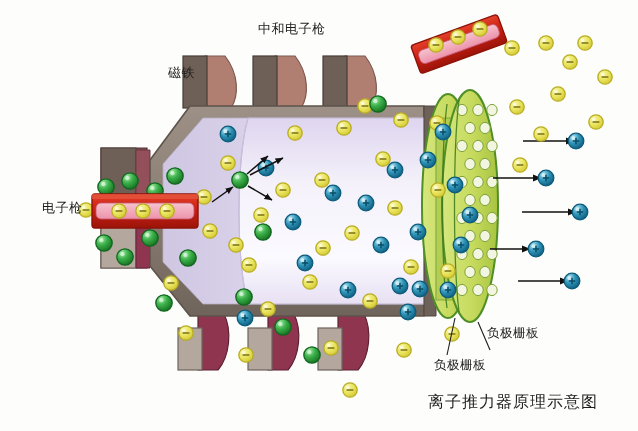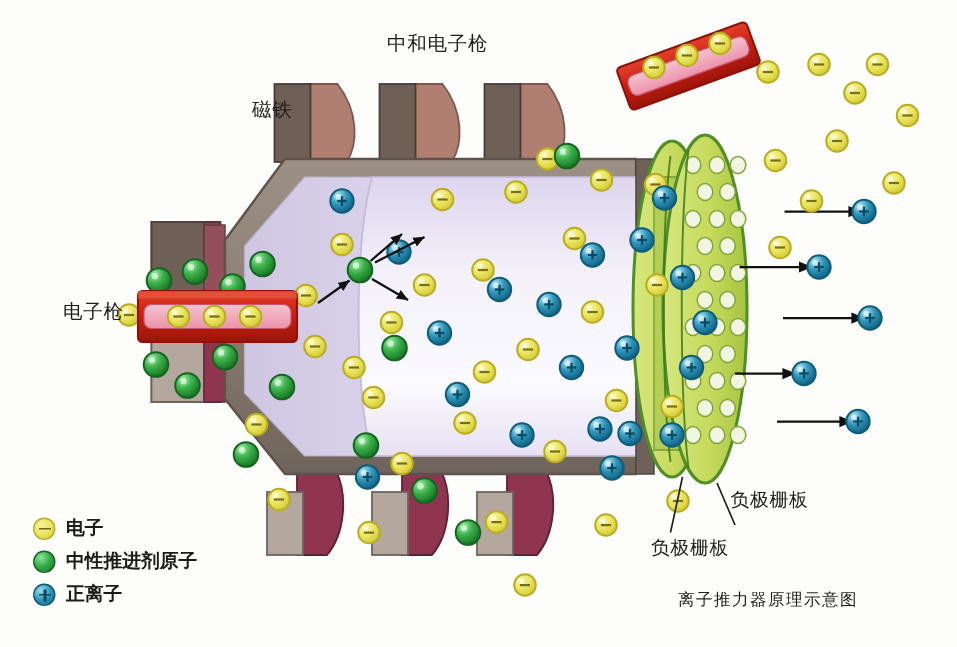--- a/index.html
+++ b/index.html
@@ -17,21 +17,21 @@
     color:#1d1d1d;
     white-space:nowrap;
     letter-spacing:.5px;
     font-weight:400;
   }
   #label-magnet{left:168px;top:64px;font-size:13px;}
   #label-neutralizer{left:258px;top:20px;font-size:13px;}
   #label-egun{left:42px;top:199px;font-size:13px;}
   #label-pos-grid{left:434px;top:357px;font-size:12.5px;}
   #label-neg-grid{left:487px;top:325px;font-size:12.5px;}
-  #title{left:452px;top:392px;font-size:11px;letter-spacing:1px;}
+  #title{left:428px;top:392px;font-size:16px;letter-spacing:1px;}
 
   
   #legend{position:absolute;left:22px;top:341px;width:190px;}
   .legend-row{display:flex;align-items:center;height:22px;}
   .legend-swatch{width:15px;height:15px;border-radius:50%;margin-right:7px;flex:0 0 auto;
      position:relative;box-sizing:border-box;}
   .legend-text{font-size:12.5px;color:#1b1b1b;font-weight:700;
      font-family:"DejaVu Sans","Liberation Sans",sans-serif;}
   .sw-electron{background:radial-gradient(circle at 33% 30%,#f6f39a 0%,#e9e45c 55%,#cfc32e 100%);
      border:1.3px solid #b9ad22;}
@@ -699,28 +699,14 @@
     </g>
   </svg>
 
   <div class="cn-label" id="label-magnet">磁铁</div>
   <div class="cn-label" id="label-neutralizer">中和电子枪</div>
   <div class="cn-label" id="label-egun">电子枪</div>
   <div class="cn-label" id="label-pos-grid">负极栅板</div>
   <div class="cn-label" id="label-neg-grid">负极栅板</div>
   <div class="cn-label" id="title">离子推力器原理示意图</div>
 
-  <div id="legend">
-    <div class="legend-row">
-      <span class="legend-swatch sw-electron"></span>
-      <span class="legend-text">电子</span>
-    </div>
-    <div class="legend-row">
-      <span class="legend-swatch sw-atom"></span>
-      <span class="legend-text">中性推进剂原子</span>
-    </div>
-    <div class="legend-row">
-      <span class="legend-swatch sw-ion"></span>
-      <span class="legend-text">正离子</span>
-    </div>
-  </div>
 
 </div>
 
 </body></html>

